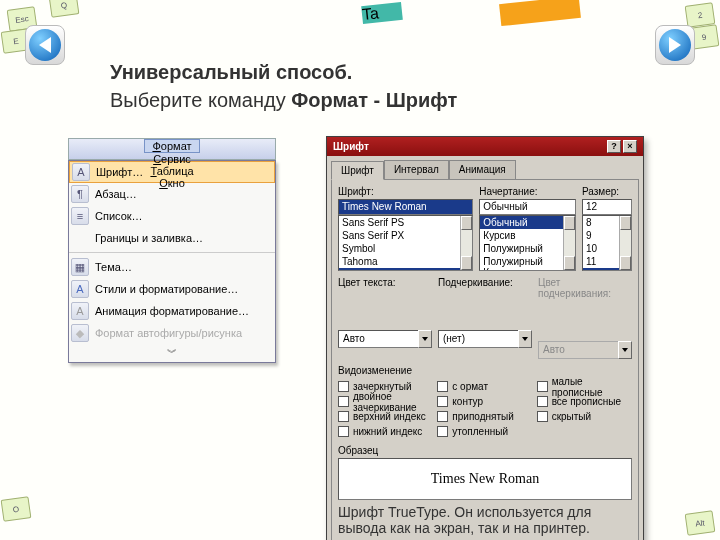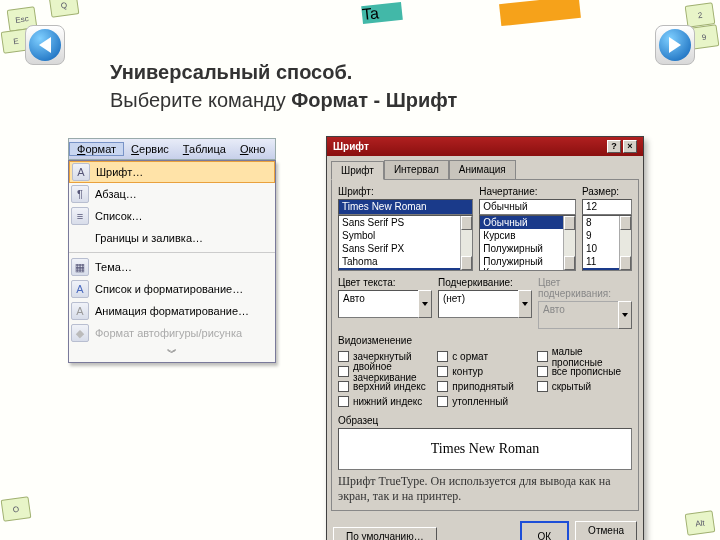--- a/index.html
+++ b/index.html
@@ -60,20 +60,21 @@
     width: 208px;
     font-size: 11px;
     background:#fff;
   }
   .menubar {
     display: flex;
     background: linear-gradient(#e8ecf8,#c7d0ea);
     border: 1px solid #9aa;
     height: 22px;
     align-items: center;
+    flex-direction: column;
   }
   .menubar .mi { padding: 0 7px; cursor:default; }
   .menubar .mi.active { background:#c9d6f0; border:1px solid #7893c7; }
   .dropdown {
     border: 1px solid #7a7a9a;
     background: #f8f8f6;
     box-shadow: 2px 3px 3px rgba(0,0,0,.25);
   }
   .dd-row {
     display:flex; align-items:center;
@@ -159,21 +160,21 @@
     position:absolute;right:0;top:0;bottom:0;width:12px;
     background:#e8e8e0;border-left:1px solid #aaa;
   }
   .listbox .sb::before,.listbox .sb::after {
     content:"";position:absolute;left:0;right:0;height:12px;
     background:#d4d0c8;border:1px solid #fff;
     border-right-color:#666;border-bottom-color:#666;
   }
   .listbox .sb::before{top:0;} .listbox .sb::after{bottom:0;}
   .combo {
-    display:flex;height:28px;
+    display:flex;height:18px;margin-top:40px;
   }
   .combo .cv {
     flex:1;background:#fff;border:1px solid #7a7a7a;
     padding:2px 4px;border-right:none;
     border-top-color:#555;border-left-color:#555;
   }
   .combo .cv.dis { background:#d4d0c8;color:#888;border-color:#aaa; }
   .combo .cbtn {
     width:14px;background:#d4d0c8;border:1px solid #fff;
     border-right-color:#666;border-bottom-color:#666;
@@ -188,21 +189,21 @@
   .preview {
     margin-top:6px;
   }
   .preview .pbox {
     background:#fff;border:1px solid #7a7a7a;
     height:42px;display:flex;align-items:center;justify-content:center;
     font-family:"Times New Roman",serif;font-size:14px;
     border-top-color:#555;border-left-color:#555;
     margin-top:2px;
   }
-  .hint { margin-top:4px;font-size:12px;color:#333;font-family:Liberation Serif, serif; }
+  .hint { margin-top:4px;font-size:14px;color:#333; }
   .dlg-buttons {
     display:flex;justify-content:space-between;align-items:center;
     padding:6px;
   }
   .btn {
     background:#d4d0c8;border:1px solid #fff;
     border-right-color:#555;border-bottom-color:#555;
     padding:3px 12px;font-size:10px;cursor:default;
   }
   .btn.def { border:2px solid #1d4ed8; padding:8px 16px; }
@@ -262,21 +263,21 @@
       <span class="icn none"></span>
       <span class="lbl">Границы и заливка…</span>
     </div>
     <div class="dd-row sep"></div>
     <div class="dd-row">
       <span class="icn">▦</span>
       <span class="lbl">Тема…</span>
     </div>
     <div class="dd-row">
       <span class="icn" style="color:#4a6abf">A</span>
-      <span class="lbl">Список и форматирование…</span>
+      <span class="lbl">Стили и форматирование…</span>
     </div>
     <div class="dd-row">
       <span class="icn" style="color:#999">A</span>
       <span class="lbl">Анимация форматирование…</span>
     </div>
     <div class="dd-row disabled">
       <span class="icn" style="color:#bbb">◆</span>
       <span class="lbl">Формат автофигуры/рисунка</span>
     </div>
     <div class="chev">︾</div>
@@ -297,22 +298,22 @@
     <div class="tab">Анимация</div>
   </div>
   <div class="dlg-body">
 
     <div class="row3">
       <div class="col w1">
         <span class="field-label">Шрифт:</span>
         <div class="inp sel">Times New Roman</div>
         <div class="listbox">
           <div class="opt">Sans Serif PS</div>
+          <div class="opt">Sans Serif PX</div>
           <div class="opt">Symbol</div>
-          <div class="opt">Sans Serif PX</div>
           <div class="opt">Tahoma</div>
           <div class="opt sel">Times New Roman</div>
           <div class="sb"></div>
         </div>
       </div>
       <div class="col w2">
         <span class="field-label">Начертание:</span>
         <div class="inp">Обычный</div>
         <div class="listbox">
           <div class="opt sel">Обычный</div>

